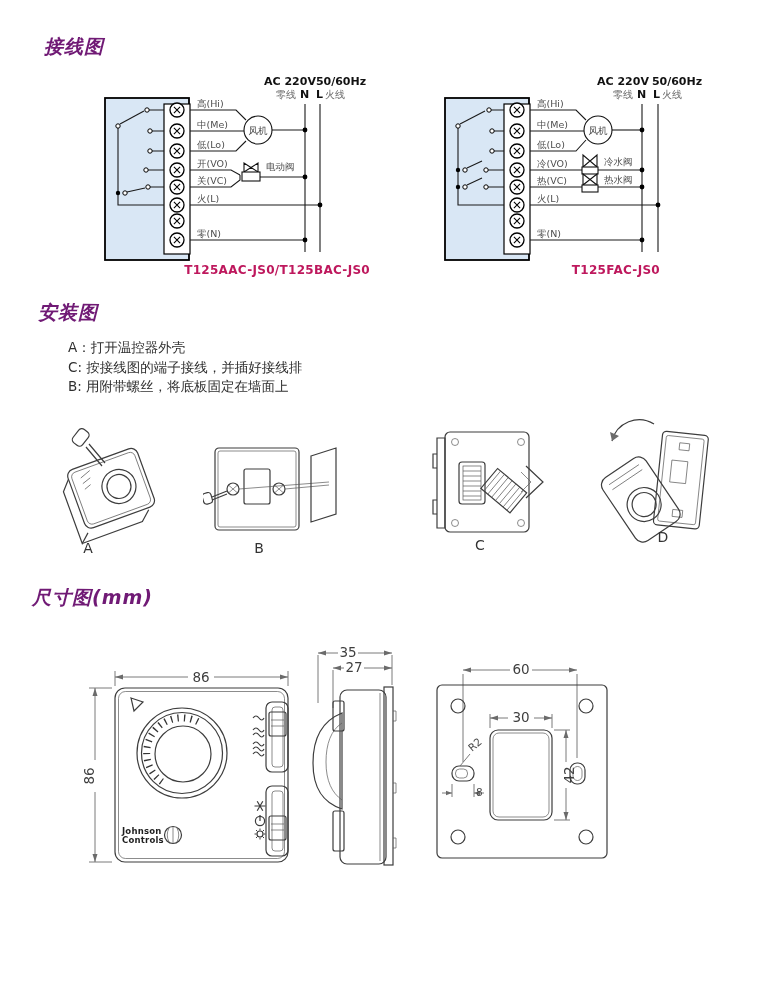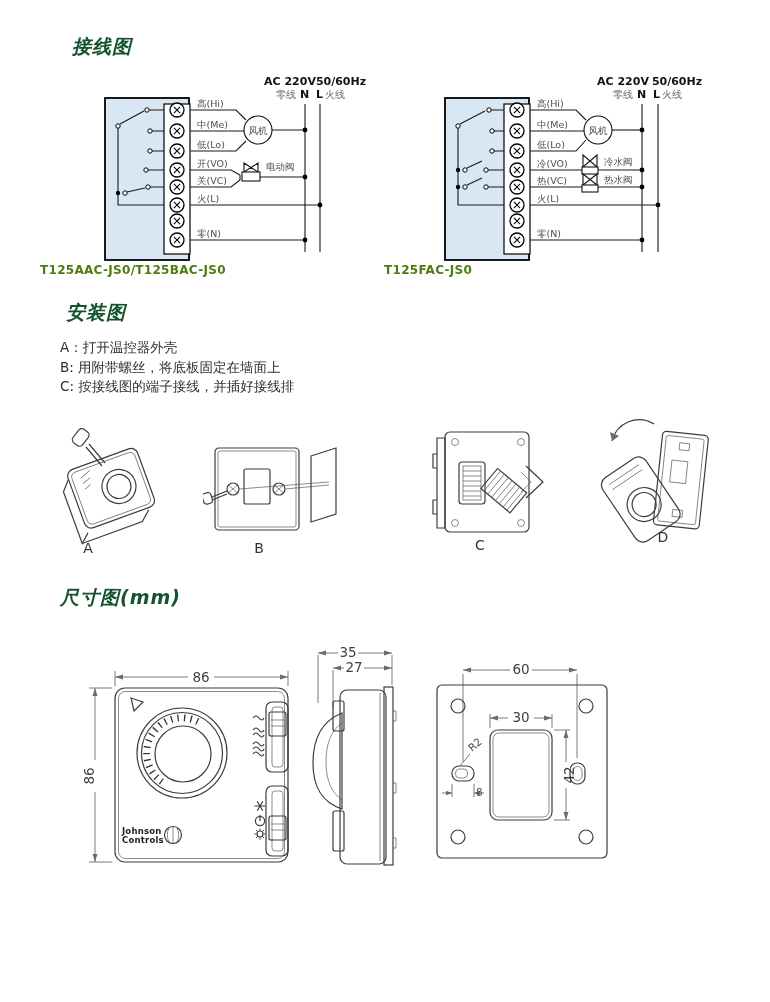--- a/index.html
+++ b/index.html
@@ -1,20 +1,20 @@
 <!DOCTYPE html>
 <html><head>
 <meta charset="utf-8">
 <style>
   html,body{margin:0;padding:0;background:#fff;}
   body{width:770px;height:1002px;position:relative;font-family:"DejaVu Sans",sans-serif;color:#222;overflow:hidden;}
   .abs{position:absolute;}
-  .sec-heading{font-size:19px;font-weight:bold;font-style:italic;color:#14532d;letter-spacing:1px;margin-left:28px;}
-  .caption{font-size:12px;font-weight:600;color:#4d7c0f;text-align:left;letter-spacing:.3px;}
-  .steps{font-size:13.5px;color:#2f2f2f;line-height:19.5px;white-space:nowrap;}
+  .sec-heading{font-size:19px;font-weight:bold;font-style:italic;color:#701a75;letter-spacing:1px;}
+  .caption{font-size:12px;font-weight:600;color:#be185d;text-align:right;letter-spacing:.3px;}
+  .steps{font-size:13.5px;color:#2f2f2f;line-height:19.5px;white-space:nowrap;margin-left:8px;}
   .steps .note{font-weight:bold;color:#111;padding-left:16px;}
   .figlabel{font-size:14px;color:#333;text-align:center;width:22px;}
   svg text{font-family:"DejaVu Sans",sans-serif;}
   .wire{stroke:#1a1a1a;stroke-width:1.1;fill:none;}
   .dot{fill:#000;stroke:none;}
   .term-c{fill:#fff;stroke:#000;stroke-width:1.3;}
   .term-x{stroke:#000;stroke-width:1.05;fill:none;}
   .sw{fill:#fff;stroke:#000;stroke-width:1;}
   .sym{fill:#fff;stroke:#111;stroke-width:1.1;}
   .wlabel{font-size:9.5px;fill:#4e4e4e;}
@@ -207,22 +207,22 @@
     <text class="wlabel" x="137" y="116">热(VC)</text>
     <text class="wlabel" x="137" y="134">火(L)</text>
     <text class="wlabel" x="137" y="169">零(N)</text>
   </g>
 </svg>
 <div class="abs caption" style="left:384px;top:263px;width:276px;">T125FAC-JS0</div>
 
 <div class="abs sec-heading" style="left:38px;top:300px;">安装图</div>
 <div class="abs steps" style="left:60px;top:338px;">
   <div>A：打开温控器外壳</div>
+  <div>C: 按接线图的端子接线，并插好接线排</div>
   <div>B: 用附带螺丝，将底板固定在墙面上</div>
-  <div>C: 按接线图的端子接线，并插好接线排</div>
 </div>
 
 <svg class="abs" style="left:48px;top:428px;" width="125" height="118" viewBox="0 0 125 118">
   <g class="draw" transform="rotate(-20 62 66)">
     <rect x="28" y="30" width="74" height="62" rx="7"></rect>
     <rect x="31.5" y="33.5" width="67" height="55" rx="5" class="thin"></rect>
     <circle cx="73" cy="62" r="17"></circle>
       <circle cx="73" cy="62" r="12"></circle>
     <path d="M28,38 l-9,10 v55 l9,-8"></path>
     <path d="M19,103 h64 l10,-9"></path>

